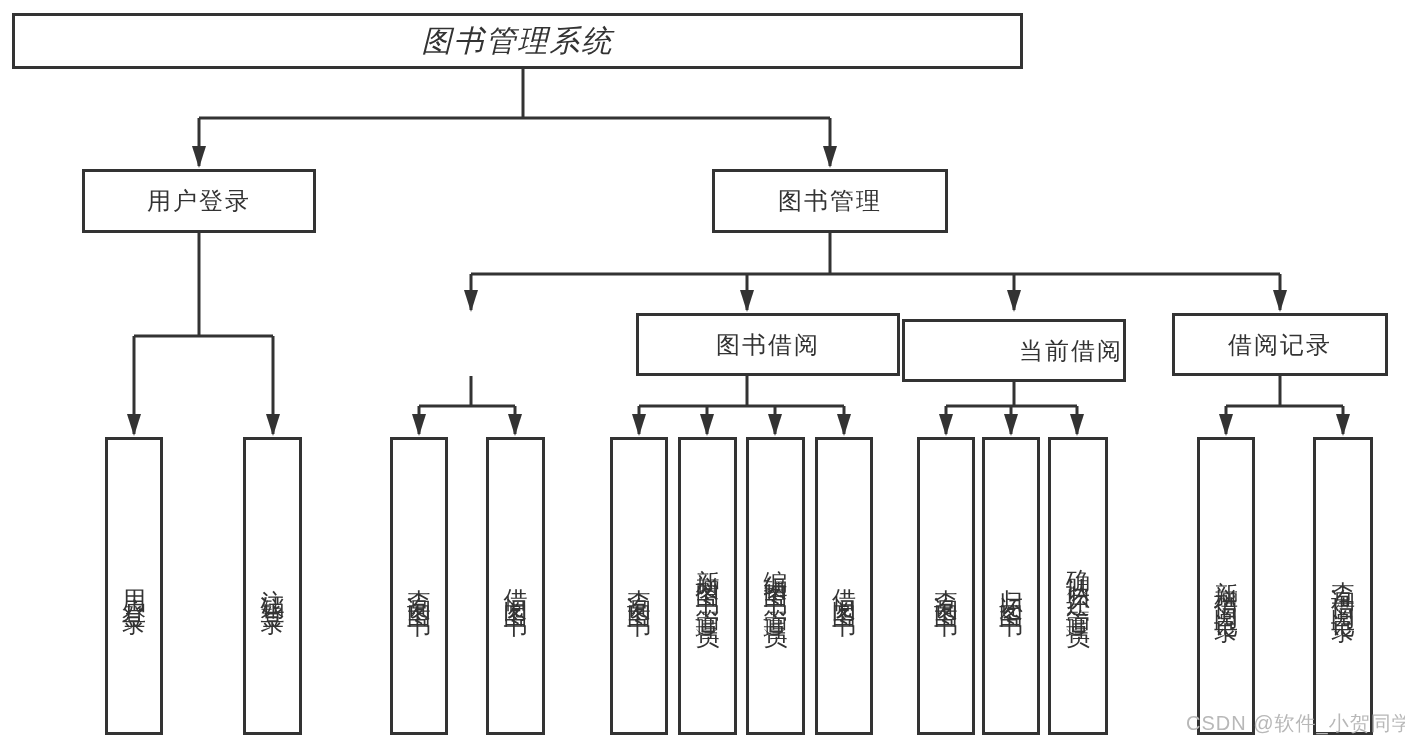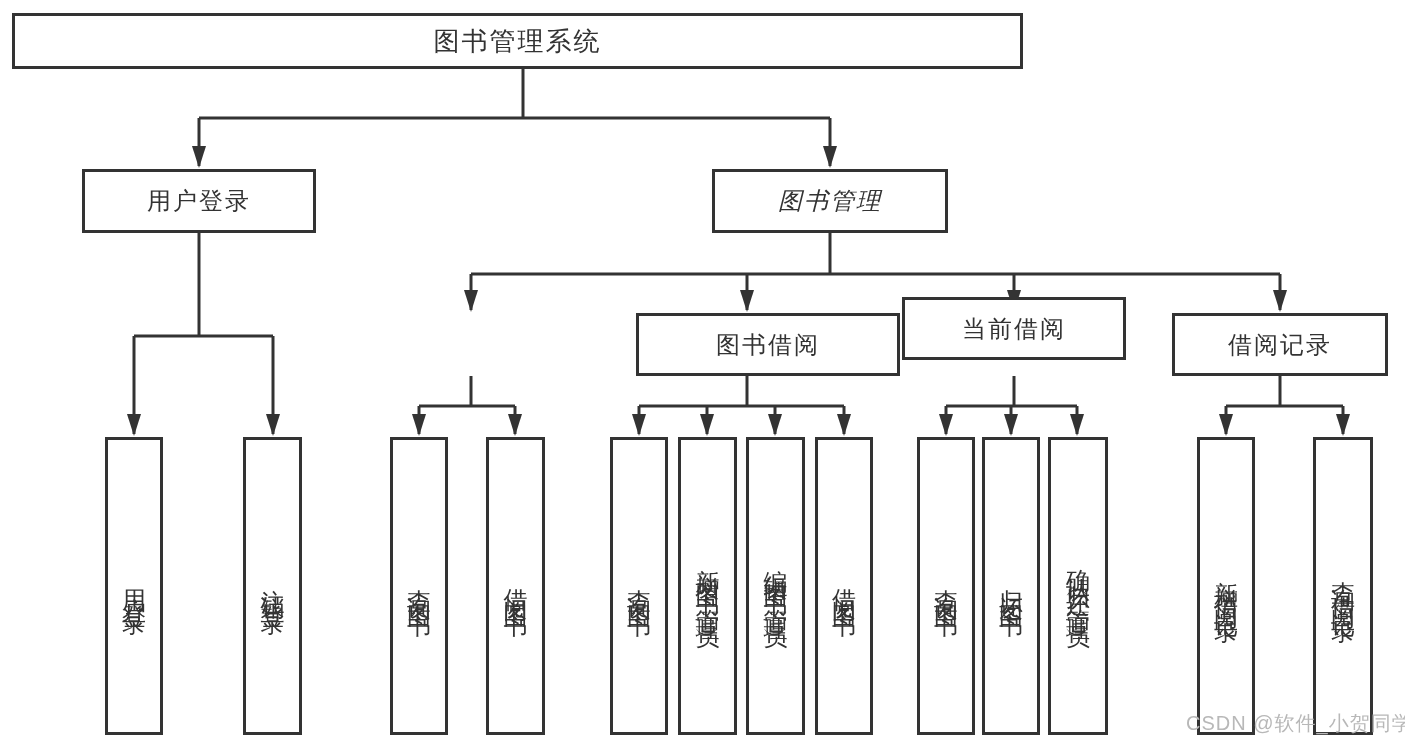--- a/index.html
+++ b/index.html
@@ -43,21 +43,21 @@
     align-items: center;
     justify-content: center;
     color: var(--color-text, #333333);
   }
   .node .lbl {
     font-size: 24px;
     letter-spacing: 2px;
     color: var(--color-text, #333333);
     white-space: nowrap;
   }
-  .node.root .lbl { font-size: 26px; }
+  .node.root .lbl { font-size: 30px; font-style: italic; }
   .node.leaf .vlbl {
     writing-mode: vertical-rl;
     text-orientation: mixed;
     font-size: 24px;
     letter-spacing: 8px;
     line-height: 1;
     color: var(--color-text, #333333);
   }
   .watermark {
     position: absolute;
@@ -143,28 +143,28 @@
     </g>
   </svg>
 
   <div class="node root" style="left:12px; top:13px; width:1011px; height:56px;">
     <span class="lbl">图书管理系统</span>
   </div>
 
   <div class="node" style="left:82px; top:169px; width:234px; height:64px;">
     <span class="lbl">用户登录</span>
   </div>
-  <div class="node" style="left:712px; top:169px; width:236px; height:64px;font-style:italic;">
+  <div class="node" style="left:712px; top:169px; width:236px; height:64px;">
     <span class="lbl">图书管理</span>
   </div>
 
   <div class="node" style="left:636px; top:313px; width:264px; height:63px;">
     <span class="lbl">图书借阅</span>
   </div>
-  <div class="node" style="left:902px; top:297px; width:224px; height:63px;">
+  <div class="node" style="left:902px; top:319px; width:224px; height:63px;justify-content:flex-end;">
     <span class="lbl">当前借阅</span>
   </div>
   <div class="node" style="left:1172px; top:313px; width:216px; height:63px;">
     <span class="lbl">借阅记录</span>
   </div>
 
   <div class="node leaf" style="left:105px; top:437px; width:58px; height:298px;">
     <span class="vlbl">用户登录</span>
   </div>
   <div class="node leaf" style="left:243px; top:437px; width:59px; height:298px;">

